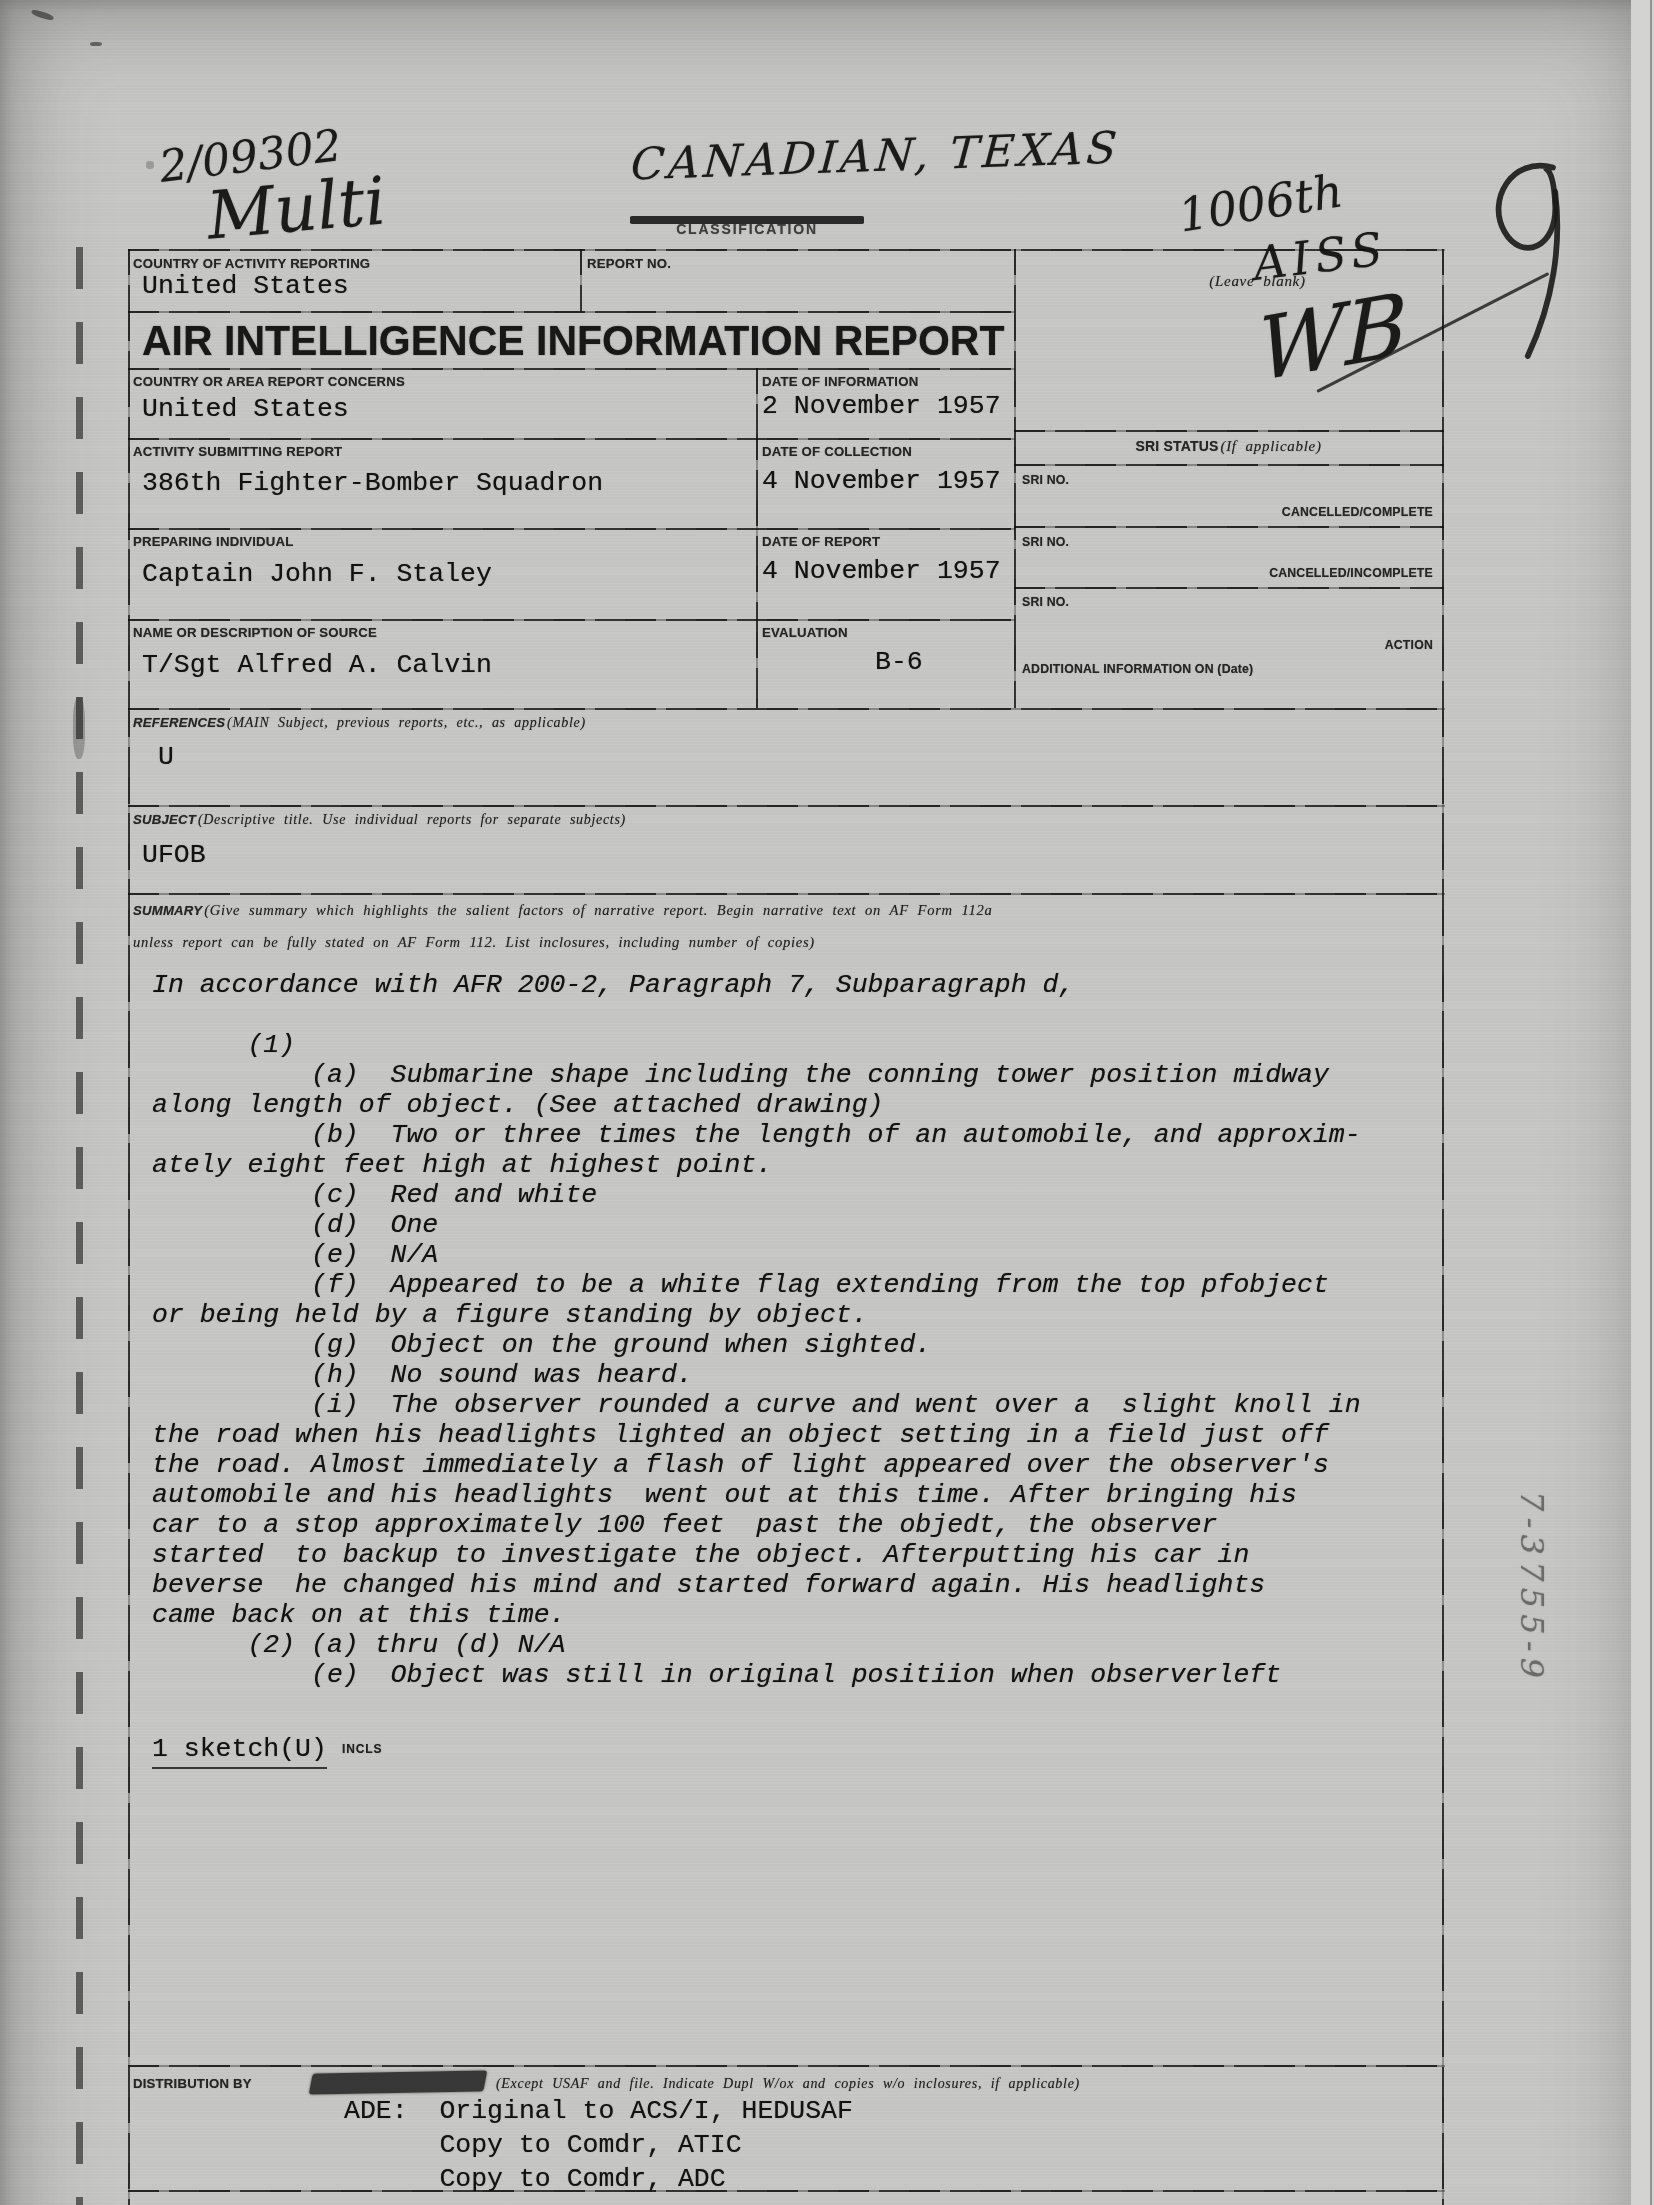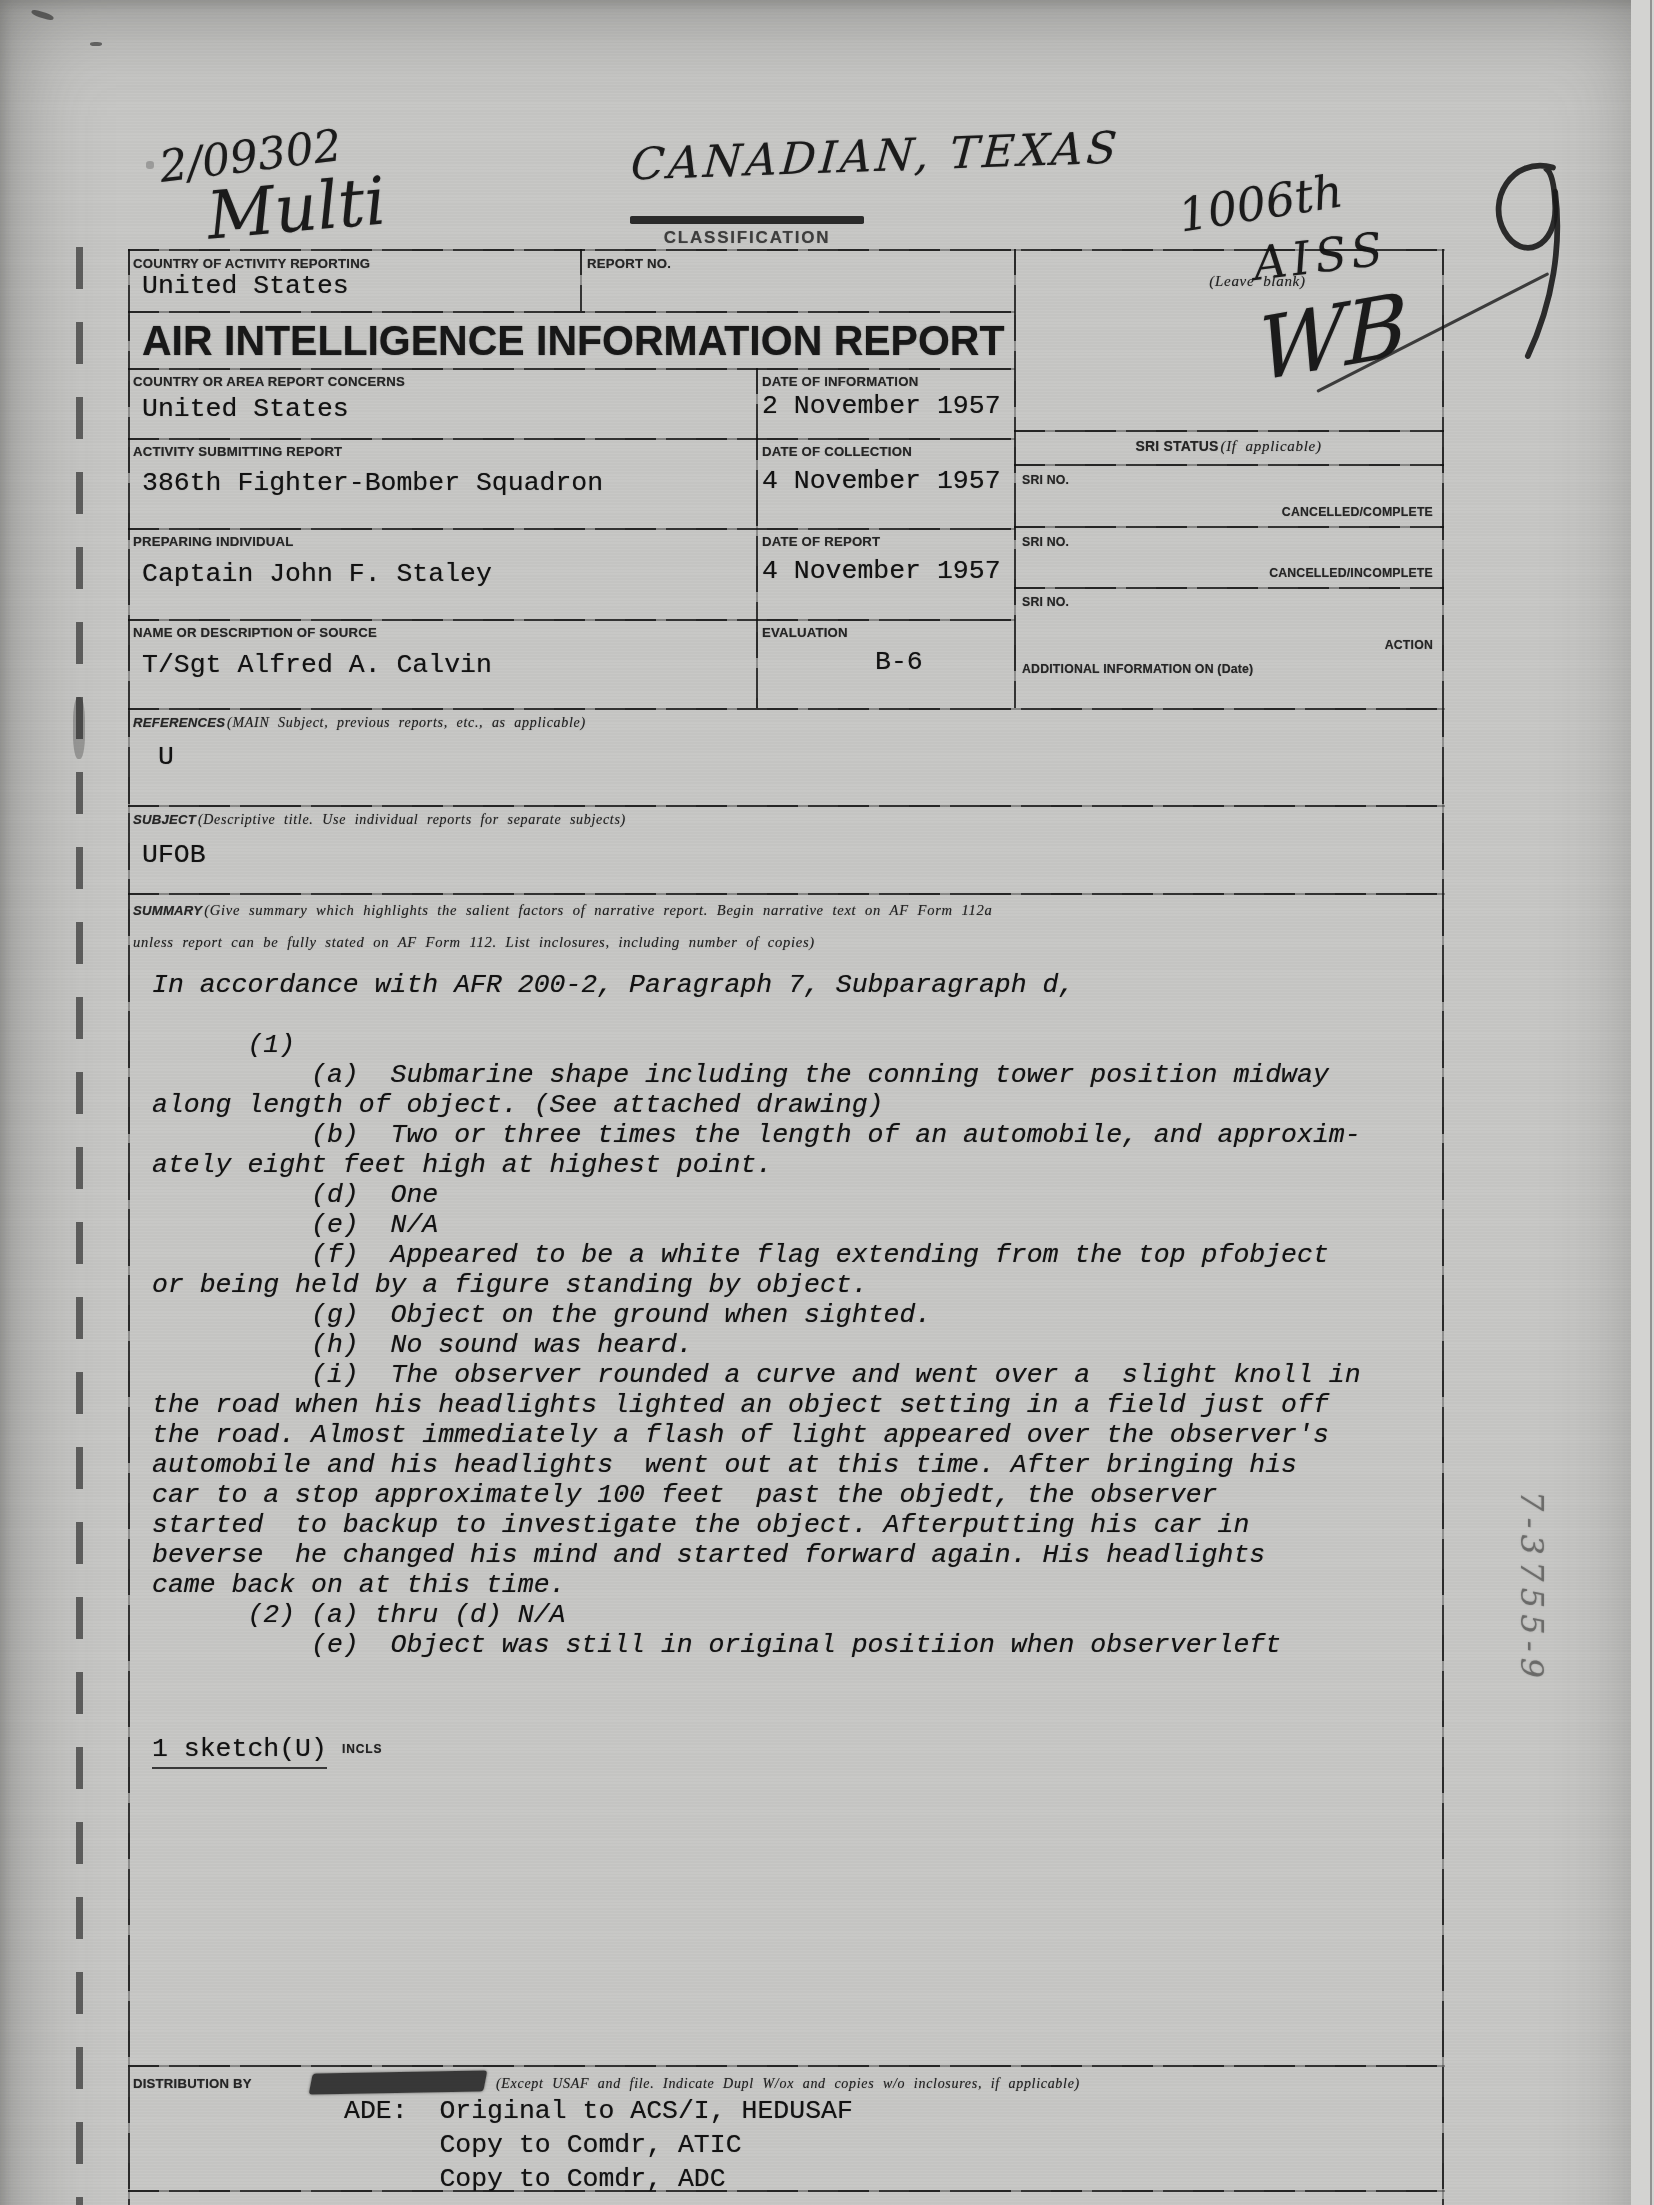--- a/index.html
+++ b/index.html
@@ -64,21 +64,21 @@
       <path d="M165,35 C70,10 15,110 55,180 C95,250 175,215 170,120 C168,70 160,45 150,38" fill="none" stroke="rgba(25,25,25,.9)" stroke-width="13" stroke-linecap="round"></path>
       <path d="M170,90 C185,210 165,340 108,462" fill="none" stroke="rgba(25,25,25,.9)" stroke-width="13" stroke-linecap="round"></path>
     </svg>
   </div>
   <div class="abs hand" style="left:1257px;top:287px;font-size:86px;transform:rotate(-10deg) skewX(-10deg);">WB</div>
   <div class="abs" style="left:1317px;top:390px;width:260px;height:3.1px;background:rgba(25,25,25,.8);
        transform:rotate(-27deg);transform-origin:left center;border-radius:1.8px;"></div>
   <div class="abs hand faint" style="left:1513px;top:1491px;font-size:32px;writing-mode:vertical-rl;letter-spacing:6.2px;">7-3755-9</div>
 
   <div class="bar" style="left:630px;top:216px;width:234px;height:8px;border-radius:1.8px;"></div>
-  <div class="abs lbl center" style="left:630px;top:228px;width:234px;font-size:17px;letter-spacing:1.8px;opacity:.85;">CLASSIFICATION</div>
+  <div class="abs lbl center" style="left:630px;top:221px;width:234px;font-size:14px;letter-spacing:1.8px;opacity:.85;">CLASSIFICATION</div>
 
   <div class="hline" style="left:128px;top:249px;width:1317px;"></div>
   <div class="hline" style="left:128px;top:311px;width:887px;"></div>
   <div class="hline" style="left:128px;top:368px;width:887px;"></div>
   <div class="hline" style="left:128px;top:438px;width:887px;"></div>
   <div class="hline" style="left:128px;top:528px;width:887px;"></div>
   <div class="hline" style="left:128px;top:619px;width:887px;"></div>
   <div class="hline" style="left:128px;top:708px;width:1317px;"></div>
   <div class="hline" style="left:128px;top:805px;width:1317px;"></div>
   <div class="hline" style="left:128px;top:893px;width:1317px;"></div>
@@ -153,20 +153,21 @@
   <div class="abs it" style="left:133px;top:934px;font-size:14.6px;">unless report can be fully stated on AF Form 112. List inclosures, including number of copies)</div>
 
   <div class="abs" style="left:152px;top:970px;font-style:italic;">
       <div class="tline">In accordance with AFR 200-2, Paragraph 7, Subparagraph d,</div>
       <div class="tline"></div>
       <div class="tline">      (1)</div>
       <div class="tline">          (a)  Submarine shape including the conning tower position midway</div>
       <div class="tline">along length of object. (See attached drawing)</div>
       <div class="tline">          (b)  Two or three times the length of an automobile, and approxim-</div>
       <div class="tline">ately eight feet high at highest point.</div>
+      <div class="tline">          (c)  Red and white</div>
       <div class="tline">          (d)  One</div>
       <div class="tline">          (e)  N/A</div>
       <div class="tline">          (f)  Appeared to be a white flag extending from the top pfobject</div>
       <div class="tline">or being held by a figure standing by object.</div>
       <div class="tline">          (g)  Object on the ground when sighted.</div>
       <div class="tline">          (h)  No sound was heard.</div>
       <div class="tline">          (i)  The observer rounded a curve and went over a  slight knoll in</div>
       <div class="tline">the road when his headlights lighted an object setting in a field just off</div>
       <div class="tline">the road. Almost immediately a flash of light appeared over the observer's</div>
       <div class="tline">automobile and his headlights  went out at this time. After bringing his</div>

